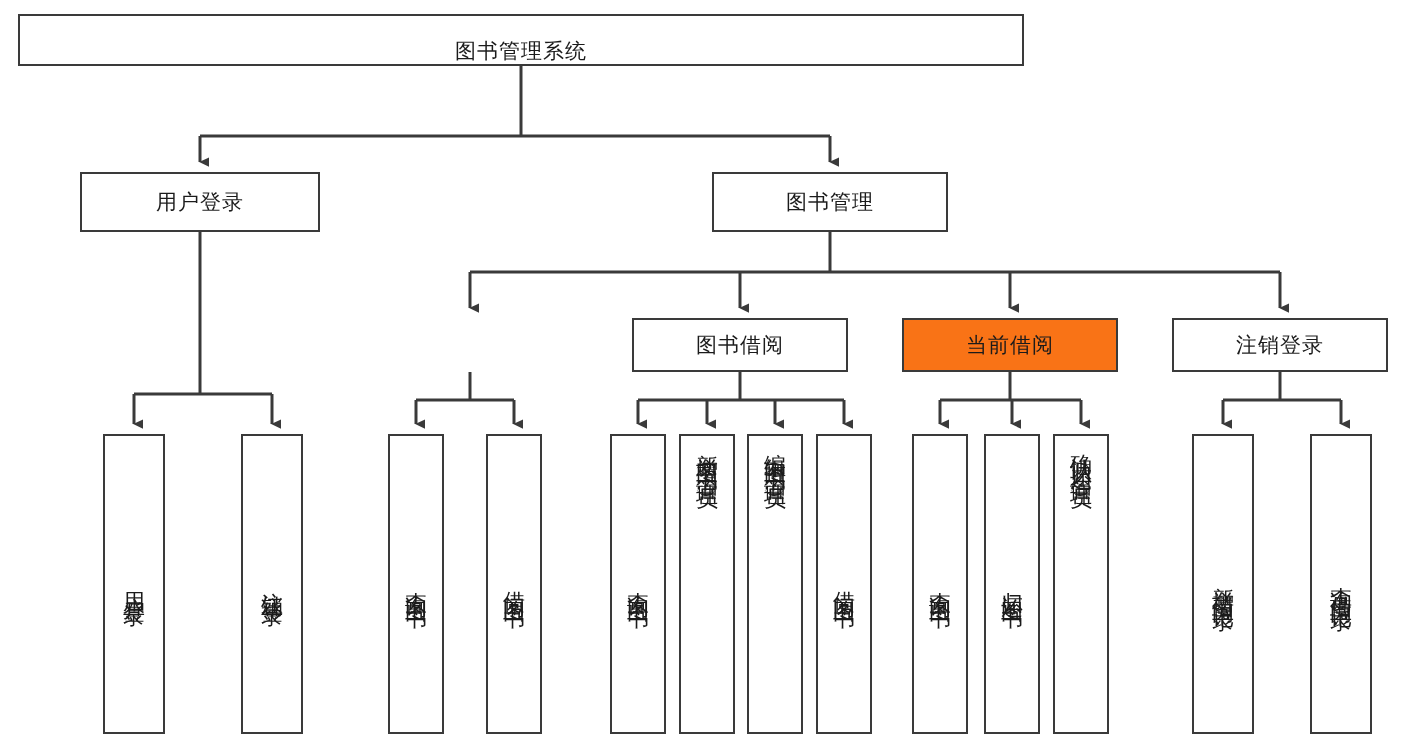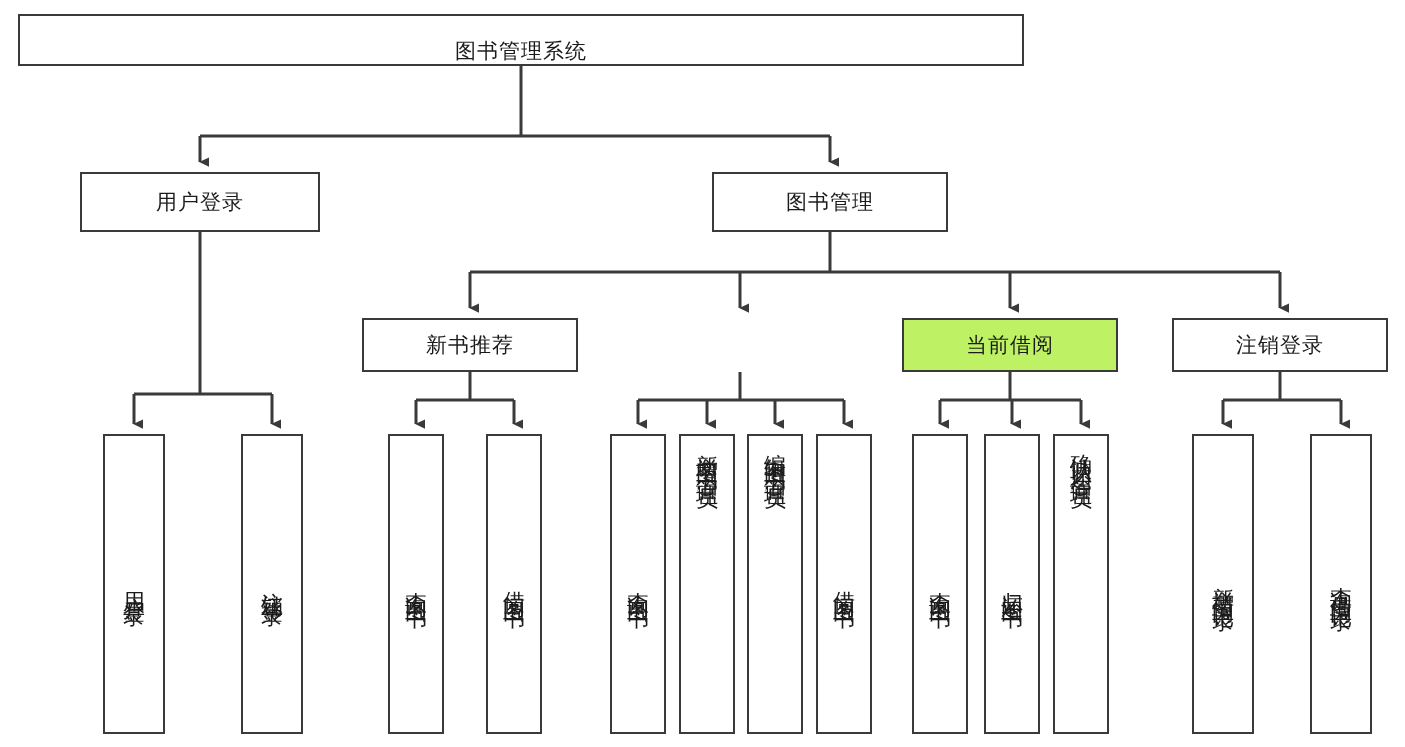--- a/index.html
+++ b/index.html
@@ -128,24 +128,24 @@
     <span class="label">图书管理系统</span>
   </div>
 
   <div class="node horizontal" style="left: 80px; top: 172px; width: 240px; height: 60px; border-color: rgb(58, 58, 58); background: rgb(255, 255, 255); color: rgb(27, 27, 27);">
     <span class="label">用户登录</span>
   </div>
   <div class="node horizontal" style="left: 712px; top: 172px; width: 236px; height: 60px; border-color: rgb(58, 58, 58); background: rgb(255, 255, 255); color: rgb(27, 27, 27); justify-content: center;">
     <span class="label">图书管理</span>
   </div>
 
-  <div class="node horizontal" style="left: 362px; top: 318px; width: 216px; height: 54px; border-color: rgb(58, 58, 58); background: rgb(255, 255, 255); color: rgb(27, 27, 27);">
-    <span class="label">新书推荐</span>
+  <div class="node horizontal" style="left: 632px; top: 318px; width: 216px; height: 54px; border-color: rgb(58, 58, 58); background: rgb(255, 255, 255); color: rgb(27, 27, 27);">
+    <span class="label">图书借阅</span>
   </div>
-  <div class="node horizontal" style="left: 902px; top: 318px; width: 216px; height: 54px; border-color: rgb(58, 58, 58); background: #bef264; color: rgb(27, 27, 27);">
+  <div class="node horizontal" style="left: 902px; top: 318px; width: 216px; height: 54px; border-color: rgb(58, 58, 58); background: #f97316; color: rgb(27, 27, 27);">
     <span class="label">当前借阅</span>
   </div>
   <div class="node horizontal" style="left: 1172px; top: 318px; width: 216px; height: 54px; border-color: rgb(58, 58, 58); background: rgb(255, 255, 255); color: rgb(27, 27, 27);">
     <span class="label">注销登录</span>
   </div>
 
   <div class="node vertical centered" style="left: 103px; top: 434px; width: 62px; height: 300px; border-color: rgb(58, 58, 58); background: rgb(255, 255, 255); color: rgb(27, 27, 27);">
     <span class="label">用户登录</span>
   </div>
   <div class="node vertical centered" style="left: 241px; top: 434px; width: 62px; height: 300px; border-color: rgb(58, 58, 58); background: rgb(255, 255, 255); color: rgb(27, 27, 27);">

